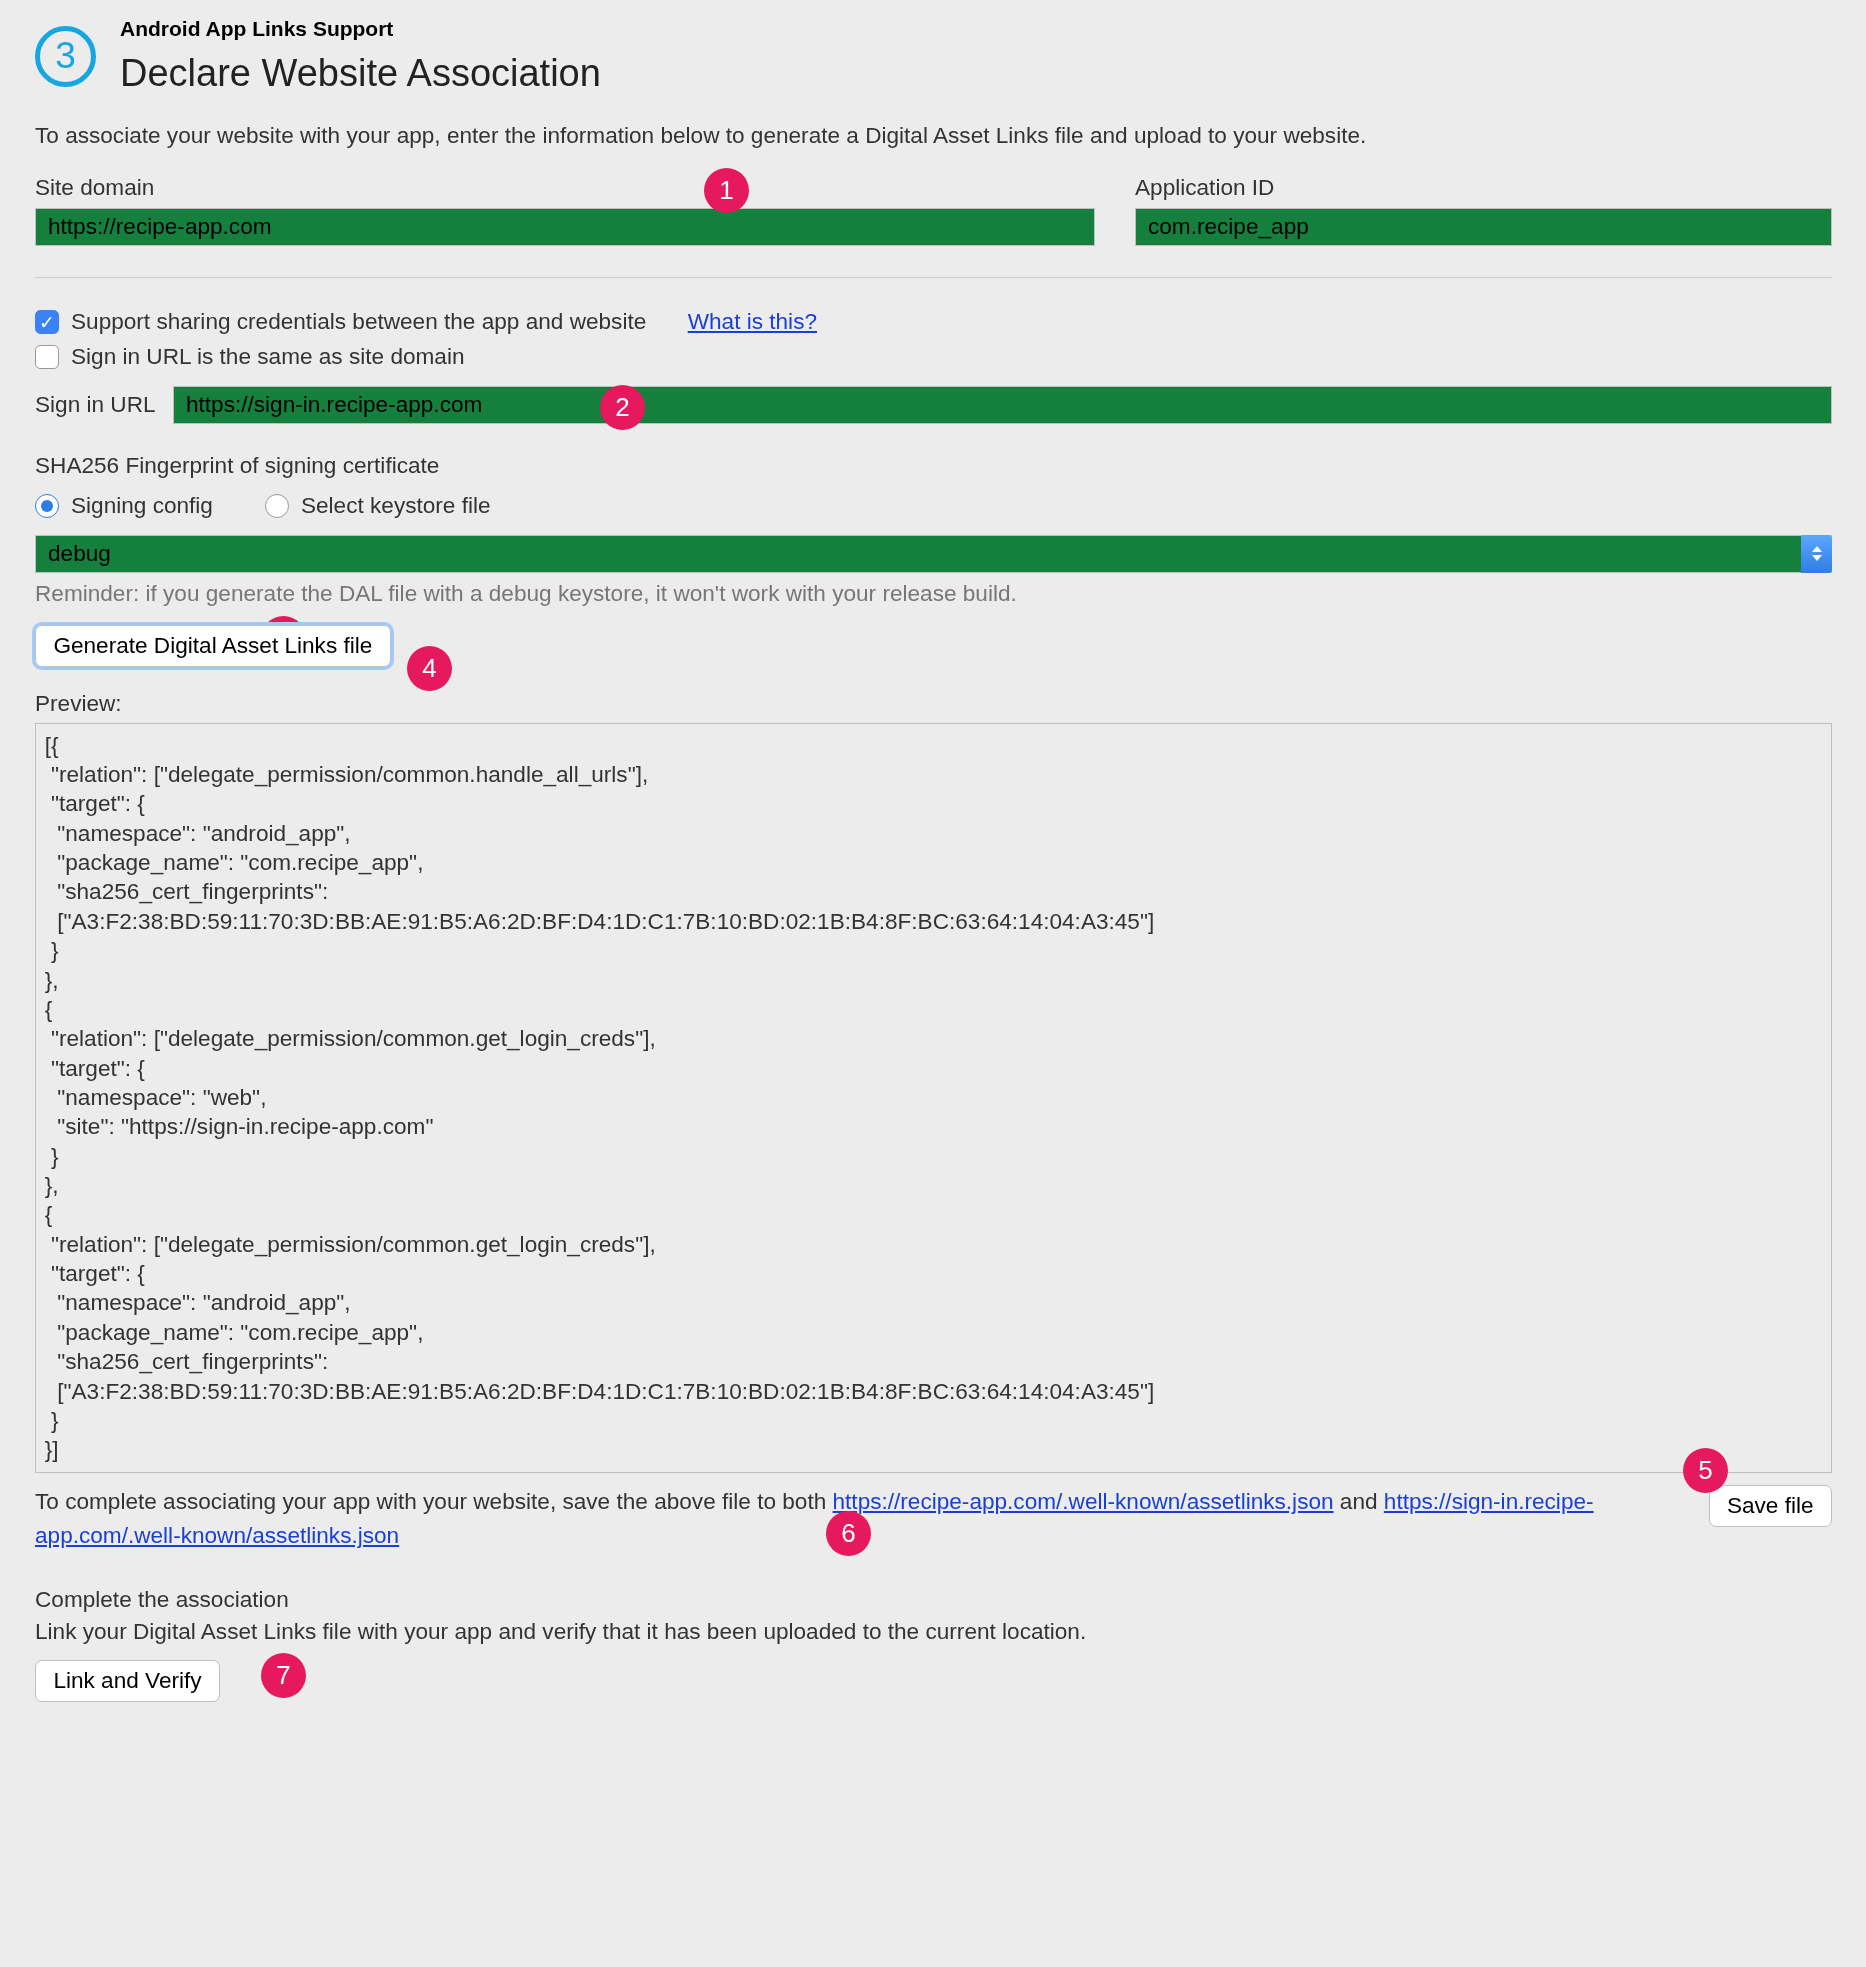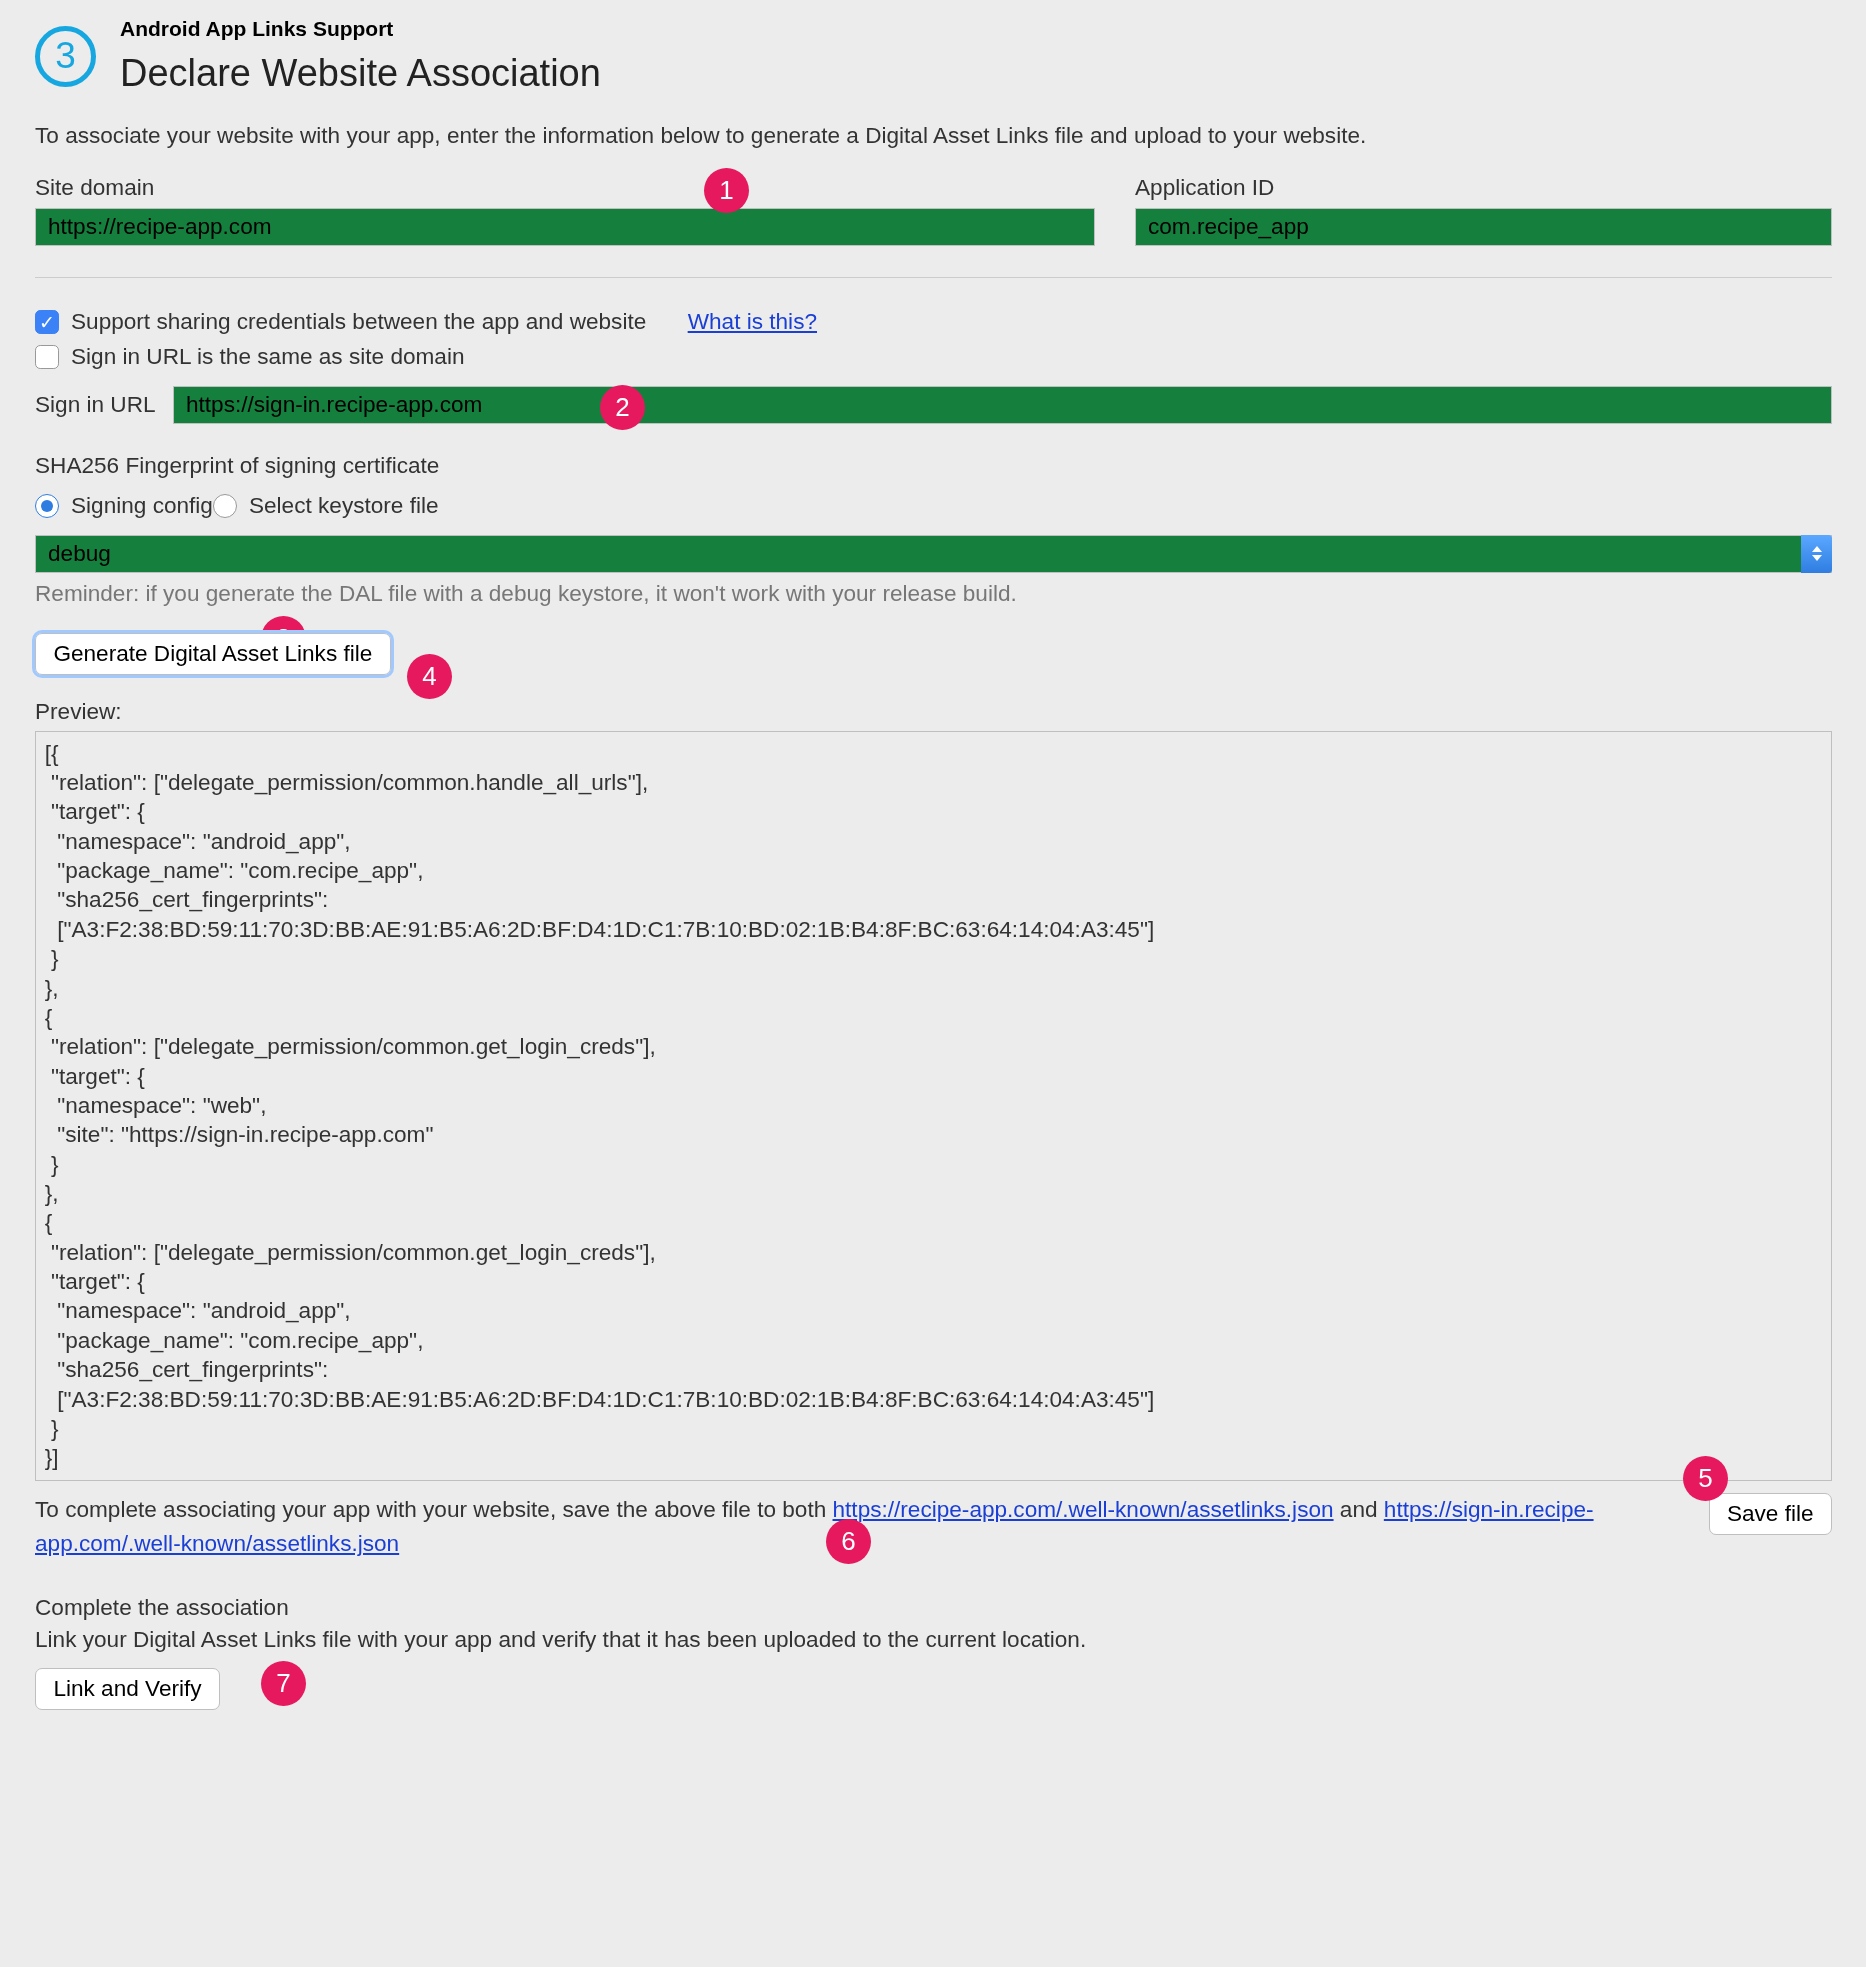--- a/index.html
+++ b/index.html
@@ -47,21 +47,21 @@
     cursor: pointer;
     font-size: 19px; color: #fff;
   }
   .checkbox.checked { background: #3b82f6; border-color: #3b82f6; }
   .link { color: #1a3fd6; text-decoration: underline; cursor: pointer; }
   .signin-row { display: flex; align-items: center; gap: 17.4px; margin-top: 15.6px; }
   .signin-row .text-field { flex: 1; }
   .section-title { color: #333; margin-bottom: 5.2px; margin-top: 29.5px; }
   .subtext { color: #333; margin-bottom: 14px; }
   .reminder { color: #777; margin-top: 8.7px; }
-  .radio-row { display: flex; margin: 14px 0 15.6px 0; align-items: flex-start; }
+  .radio-row { display: flex; gap: 52px; margin: 14px 0 15.6px 0; align-items: flex-start; }
   .radio-item { display: flex; align-items: center; gap: 12px; cursor: pointer; }
   .radio {
     width: 24px; height: 24px; border: 0.9px solid #999; border-radius: 50%;
     background: #fff; display: inline-flex; align-items: center; justify-content: center;
   }
   .radio .dot { width: 12px; height: 12px; border-radius: 50%; background: #2f7de1; display: none; }
   .radio.selected { border-color: #2f7de1; }
   .radio.selected .dot { display: block; }
   .select-wrap { position: relative; }
   .select-wrap .select-field { padding-right: 56px; }
@@ -185,21 +185,21 @@
         <div class="tri-down"></div>
     </div>
   </div>
 
   <div class="reminder">Reminder: if you generate the DAL file with a debug keystore, it won't work with your release build.</div>
 
   <div class="callout" style="left:226px; top:163px;">3</div>
 </div>
 
 
-<div style="margin-top:26px; position:relative;">
+<div style="margin-top:18px; position:relative;">
   <button class="btn focus">Generate Digital Asset Links file</button>
   <div class="callout" style="left:372px; top:21px;">4</div>
 </div>
 
 
 <div class="preview-label">Preview:</div>
 <div class="preview-box">[{
  "relation": ["delegate_permission/common.handle_all_urls"],
  "target": {
   "namespace": "android_app",

